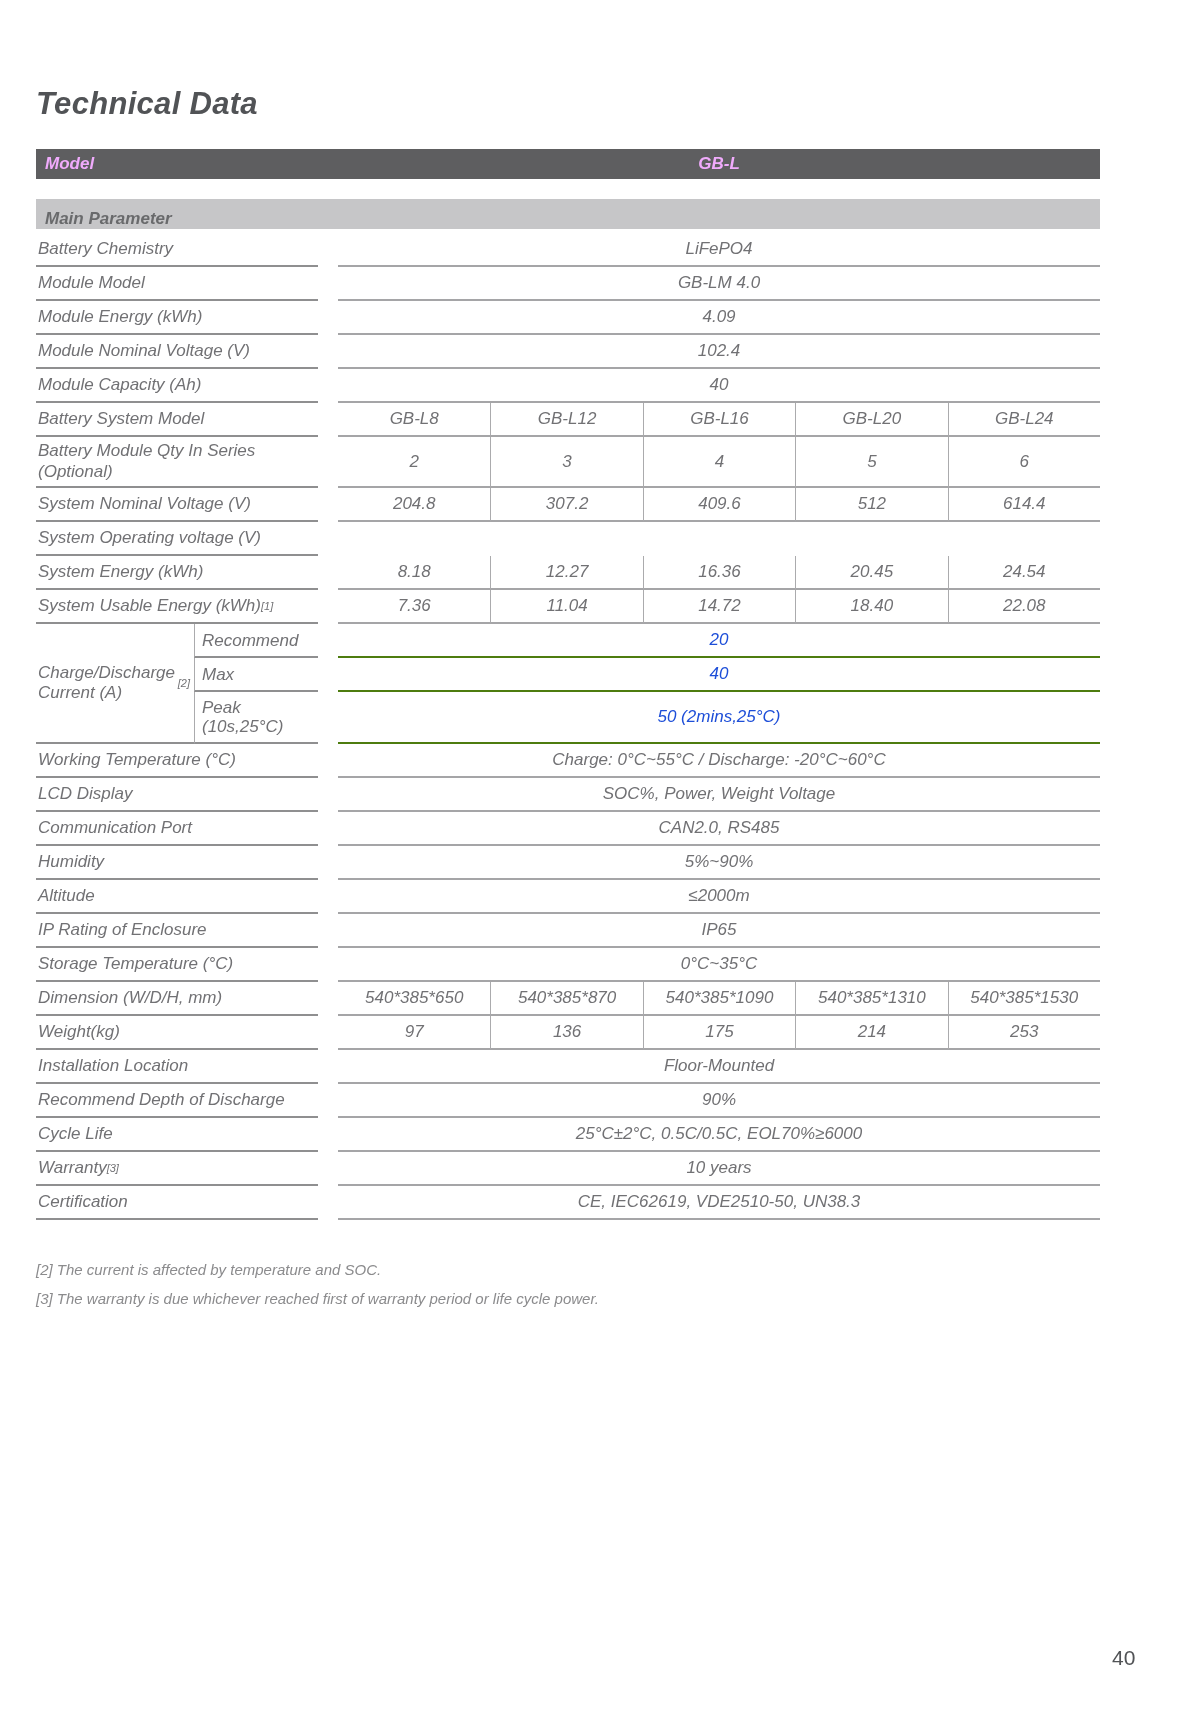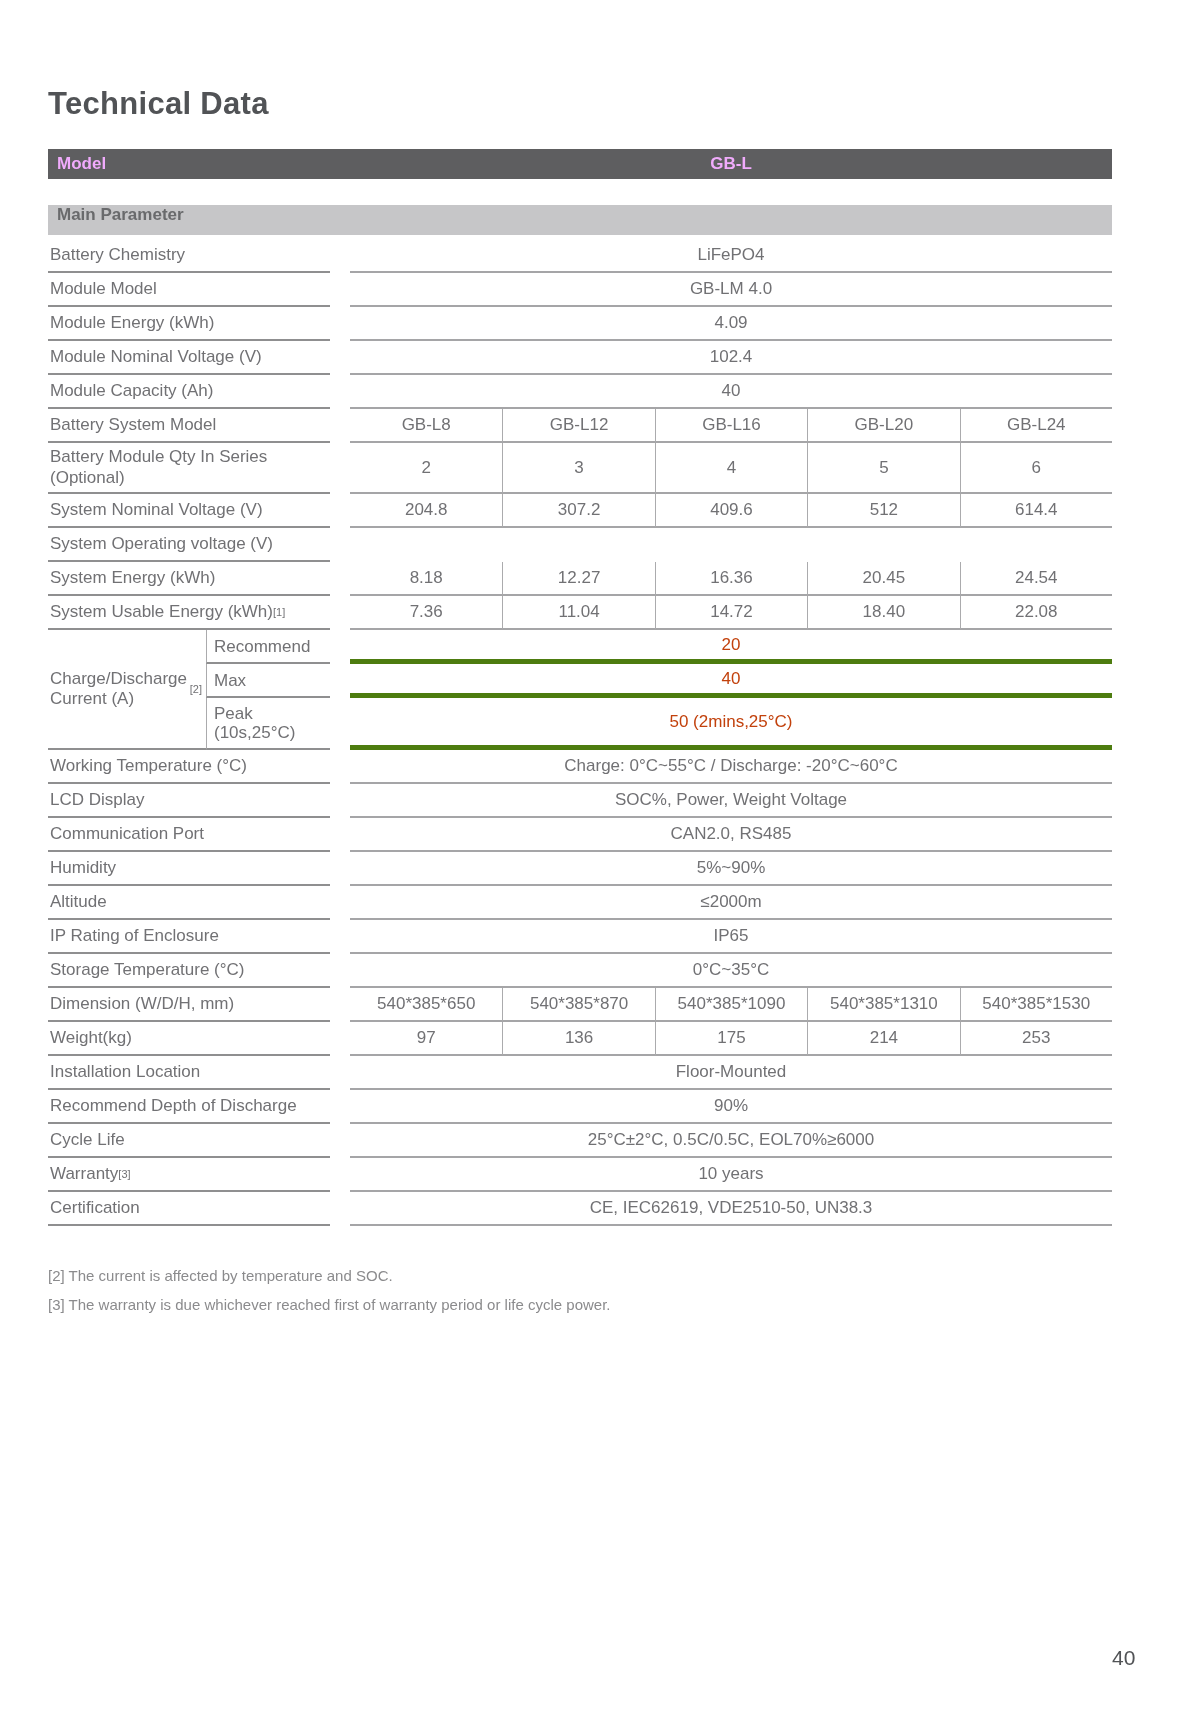--- a/index.html
+++ b/index.html
@@ -1,29 +1,29 @@
 <!DOCTYPE html>
 <html><head>
 <meta charset="utf-8">
 <style>
   html,body { margin:0; padding:0; background:#ffffff; }
   body { width:1200px; height:1730px; font-family:"Liberation Sans", sans-serif; }
   .page { position:relative; width:1200px; height:1730px; overflow:hidden; background:#ffffff; }
-  .content { position:absolute; left:48px; top:0; width:1064px; }
+  .content { position:absolute; left:36px; top:0; width:1064px;font-style:italic; }
 
   .title { margin:86px 0 27px 0; font-size:31px; font-weight:bold; color:#515356; letter-spacing:0.3px; }
 
   .model-bar { position:relative; height:30px; background:#5e5e60; color:#f0abfc;
                display:flex; align-items:center; font-size:17px; font-weight:bold; }
   .model-bar-label { padding-left:9px; }
   .model-bar-value { position:absolute; left:302px; width:762px; text-align:center; }
 
-  .section-bar { height:30px; background:#c6c6c8; color:#696a6c; display:flex; align-items:flex-start;
+  .section-bar { height:30px; background:#c6c6c8; color:#696a6c; display:flex; align-items:flex-end;
                  font-size:17px; font-weight:bold; padding-left:9px; box-sizing:border-box;
-                 margin-top:26px; margin-bottom:4px; }
+                 margin-top:20px; margin-bottom:4px; }
 
   .trow { display:flex; align-items:stretch; }
   .lcell { width:282px; box-sizing:border-box; border-bottom:2px solid #8f8f90;
            display:flex; align-items:center; padding:4px 6px 4px 2px;
            color:#717174; font-size:17px; line-height:1.22; min-height:34px; }
   .gapcol { width:20px; flex:none; }
   .varea { width:762px; display:flex; }
   .vcell { box-sizing:border-box; border-bottom:2px solid #a5a5a7; display:flex; align-items:center;
            justify-content:center; color:#717174; font-size:17px; min-height:34px;
            text-align:center; padding:4px 2px; }
@@ -34,22 +34,22 @@
 
   .grow { display:flex; align-items:stretch; }
   .g-main { width:158px; box-sizing:border-box; border-bottom:2px solid #8f8f90;
             display:flex; align-items:center; padding:4px 4px 4px 2px;
             color:#717174; font-size:17px; line-height:1.22; }
   .g-rest { display:flex; flex-direction:column; }
   .g-subrow { display:flex; align-items:flex-end; }
   .g-sub { width:124px; box-sizing:border-box; border-left:1.5px solid #ababad;
            border-bottom:2px solid #8f8f90; display:flex; align-items:center;
            padding:4px 4px 4px 7px; color:#717174; font-size:17px; line-height:1.15; min-height:34px; }
-  .g-v { width:762px; box-sizing:border-box; border-bottom:5px solid #4d7c0f;
-         display:flex; align-items:center; justify-content:center; color:#c2410c;
+  .g-v { width:762px; box-sizing:border-box; border-bottom:2px solid #4d7c0f;
+         display:flex; align-items:center; justify-content:center; color:#1d4ed8;
          font-size:17px; text-align:center; min-height:34px; padding:4px 2px; }
   .g-subrow.tallsub .g-sub, .g-subrow.tallsub .g-v { min-height:52px; }
 
   sup { font-size:11px; line-height:0; vertical-align:super; }
 
   .footnotes { margin-top:40px; }
   .footnote { font-size:15px; color:#8b8b8d; margin-bottom:8px; line-height:1.35; }
 
   .pagenum { position:absolute; left:1112px; top:1646px; font-size:21px; color:#515356; }
 </style>

